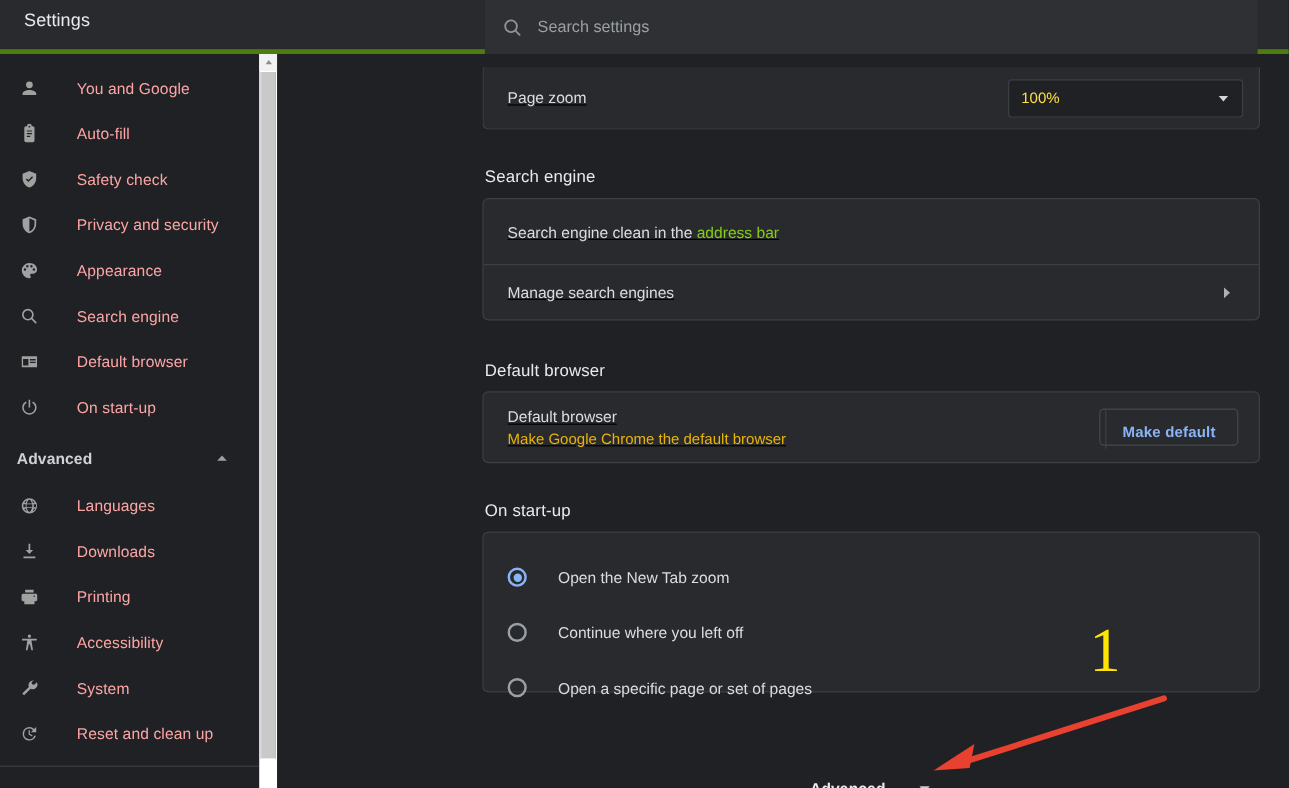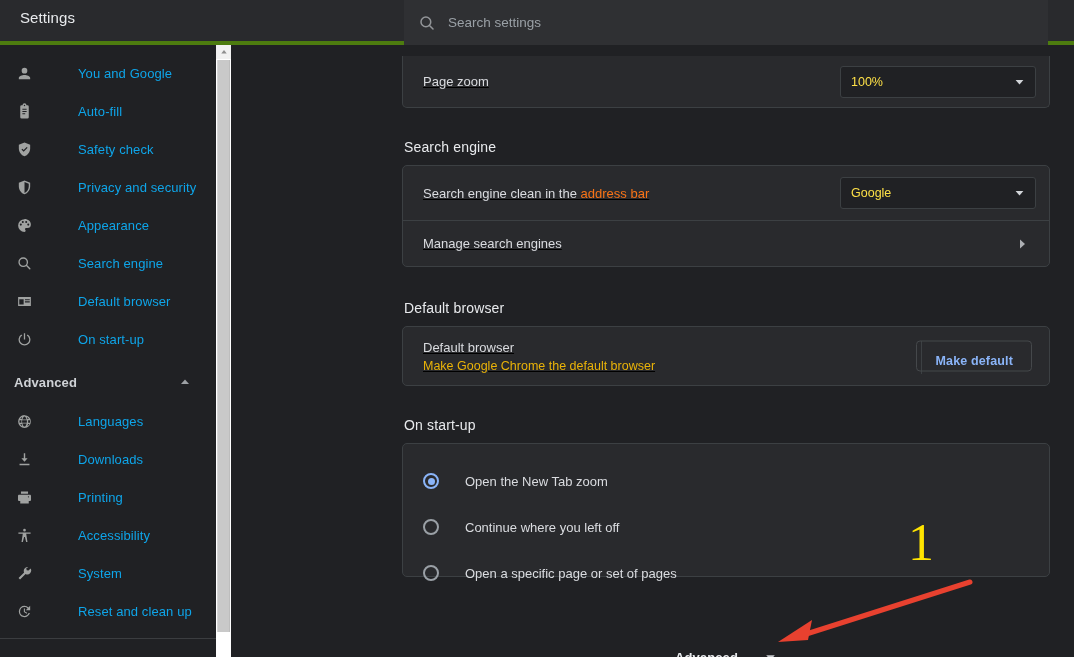--- a/index.html
+++ b/index.html
@@ -51,21 +51,21 @@
     display: flex; align-items: center;
     padding-left: 14px; cursor: pointer;
   }
   .nav-icon {
     width: 20px; height: 20px; flex: 0 0 20px;
     display: flex; align-items: center; justify-content: center;
     opacity: .78;
   }
   .nav-icon svg { display: block; fill: #c4c7c5; }
   .nav-label {
-    margin-left: 44px; font-size: 13px; color: #0ea5e9;
+    margin-left: 30px; font-size: 13px; color: #fca5a5;
     white-space: nowrap; letter-spacing: .1px;
   }
   .nav-group {
     position: relative; height: 40px;
     display: flex; align-items: center;
     padding-left: 14px; cursor: pointer;
   }
   .nav-group .grp-label {
     font-size: 13px; color: #cfd2d6; font-weight: 700; letter-spacing: .1px;
   }
@@ -116,21 +116,21 @@
     border-top-left-radius: 0; border-top-right-radius: 0;
     border-top: 0;
   }
   .row {
     position: relative; display: flex; align-items: center;
     padding: 0 20px; min-height: 54px; text-decoration: underline;
   }
   .row + .row { border-top: 1px solid #3c4043; }
   .row-label { font-size: 13px; color: #dadce0; }
   .row-sub { font-size: 12.5px; color: #eab308; margin-top: 4px; }
-  .link { color: #f97316; }
+  .link { color: #84cc16; }
 
   .section-title {
     font-size: 14px; color: #e8eaed;
     margin: 0 0 10px 2px; letter-spacing: .15px;
   }
 
   .select {
     position: absolute; right: 13px; top: 50%;
     transform: translateY(-50%);
     width: 196px; height: 32px;
@@ -399,28 +399,20 @@
         </div>
       </div>
 
       <div style="margin-top:31px;">
         <div class="section-title">Search engine</div>
         <div class="card">
           <div class="row">
             <span class="row-label">
               <span>Search engine clean in the </span><span class="link">address bar</span>
             </span>
-            <div class="select">
-              <span class="sel-val">Google</span>
-              <span class="sel-caret">
-                <svg viewBox="0 0 11 11" width="11" height="11">
-                    <path d="M5.5 8 1.6 3.6h7.8z"></path>
-                  </svg>
-              </span>
-            </div>
           </div>
           <div class="row" style="min-height:46px;">
             <span class="row-label">Manage search engines</span>
             <span class="chev-right">
               <svg viewBox="0 0 10 12" width="10" height="12">
                   <path d="M3 1.5 8 6l-5 4.5z"></path>
                 </svg>
             </span>
           </div>
         </div>

